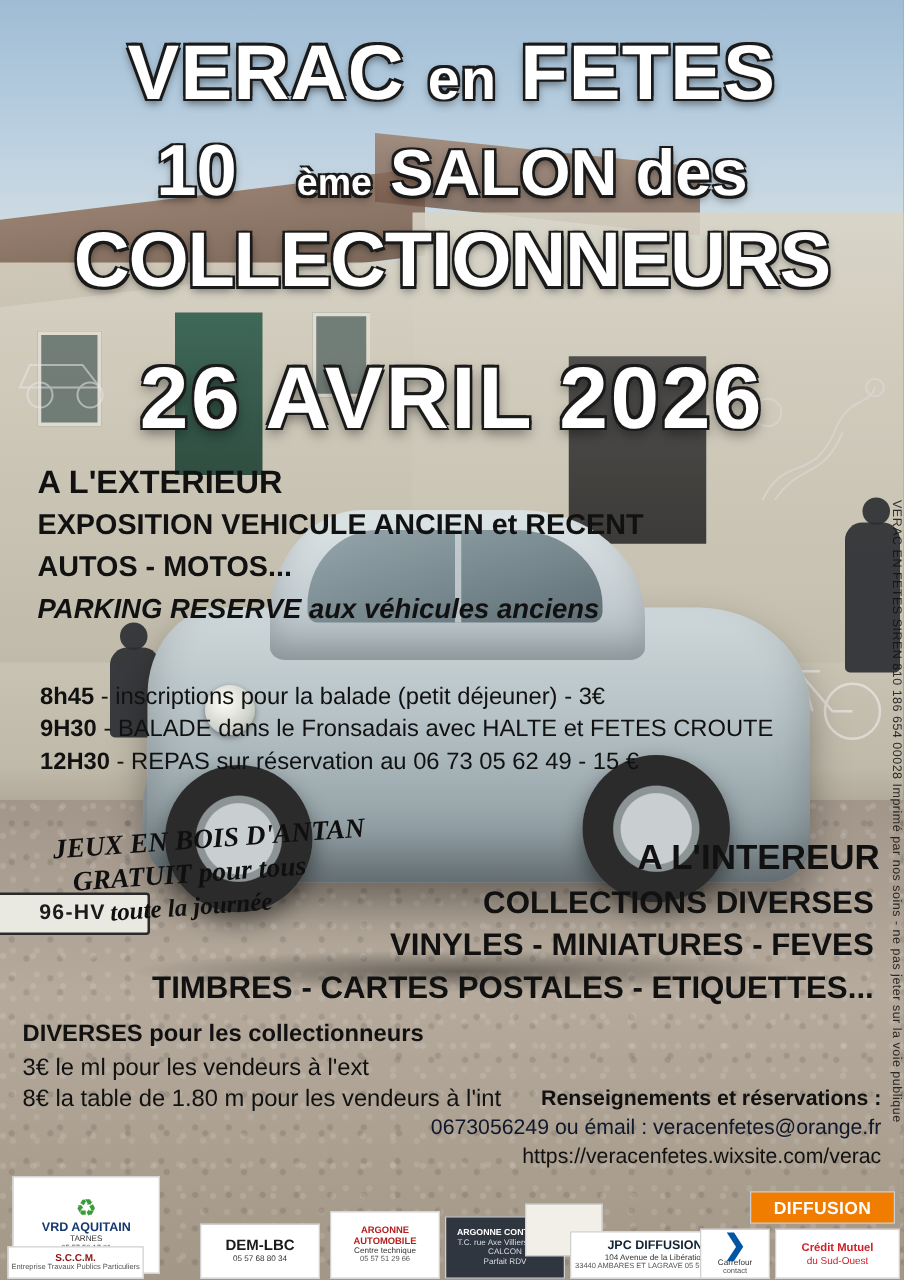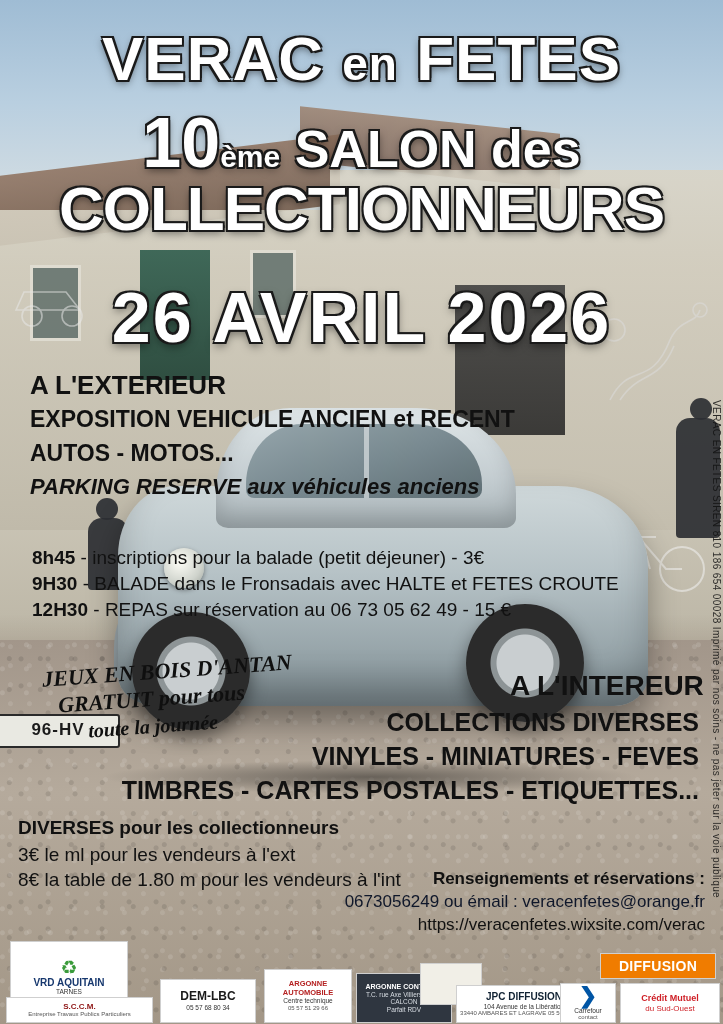--- a/index.html
+++ b/index.html
@@ -173,22 +173,22 @@
     top: 28px;
     font: 900 62px/1 "Liberation Sans", sans-serif;
     letter-spacing: 1px;
   }
   .title1 .small { font-size: 46px; }
   .title2 {
     left: 50%; transform: translateX(-50%);
     top: 108px;
     font: 900 52px/1 "Liberation Sans", sans-serif;
   }
-  .title2 .num { font-size: 70px; }
-  .title2 .eme { font-size: 30px; }
+  .title2 .num { font-size: 58px; }
+  .title2 .eme { font-size: 30px; padding-left: 48px; }
   .title3 {
     left: 50%; transform: translateX(-50%);
     top: 178px;
     font: 900 62px/1 "Liberation Sans", sans-serif;
     letter-spacing: -1px;
   }
   .date {
     left: 50%; transform: translateX(-50%);
     top: 283px;
     font: 900 70px/1 "Liberation Sans", sans-serif;
@@ -247,21 +247,21 @@
     text-align: center;
     overflow: hidden;
   }
   .sp .l1 { font: 700 8px/1.15 "Liberation Sans", sans-serif; color: #123; }
   .sp .l2 { font: 400 6.5px/1.15 "Liberation Sans", sans-serif; color: #333; }
   .sp .l3 { font: 400 6px/1.15 "Liberation Sans", sans-serif; color: #555; }
 
   .sp-vrd { left: 10px; top: 2px; width: 118px; height: 78px; }
   .sp-vrd .recycle { font-size: 19px; color:#3a9b3a; line-height: 1; }
   .sp-vrd .l1 { color:#17386e; font-size: 10px; }
-  .sp-scem { left: 6px; top: 58px; width: 147px; height: 26px; }
+  .sp-scem { left: 6px; top: 58px; width: 109px; height: 26px; }
   .sp-scem .l1 { color:#8d1212; font-size: 8px; }
   .sp-dem { left: 160px; top: 40px; width: 96px; height: 44px; }
   .sp-dem .l1 { color:#1a1a1a; font-size: 12px; }
   .sp-arg { left: 264px; top: 30px; width: 88px; height: 54px; }
   .sp-arg .l1 { color:#b42020; font-size: 7.5px; }
   .sp-ctrl { left: 356px; top: 34px; width: 96px; height: 50px; background:#2f3640; }
   .sp-ctrl .l1 { color:#fff; font-size: 7px; }
   .sp-ctrl .l2 { color:#d8dde3; }
   .sp-card { left: 420px; top: 24px; width: 62px; height: 42px; background:#f1efe7; }
   .sp-card .l3 { font-size: 5px; }

